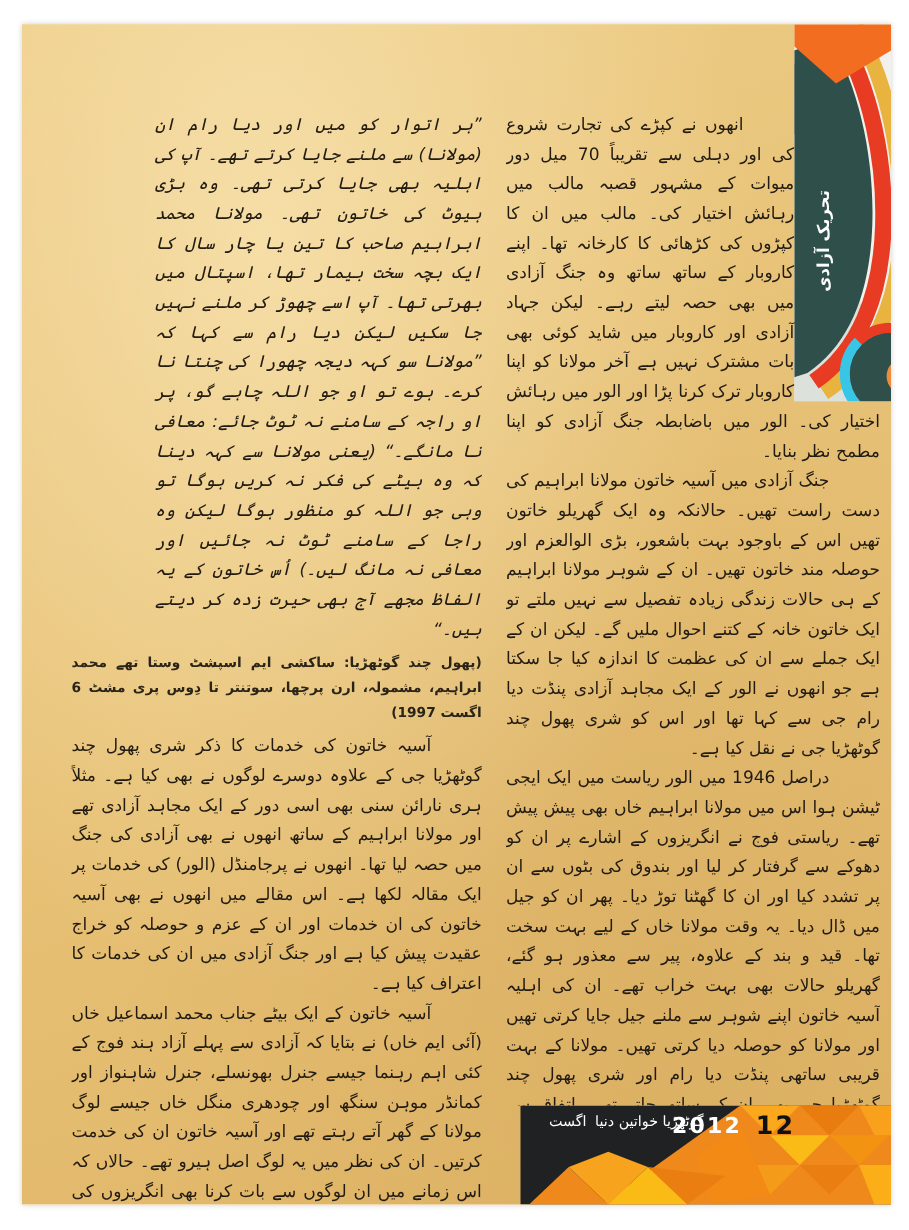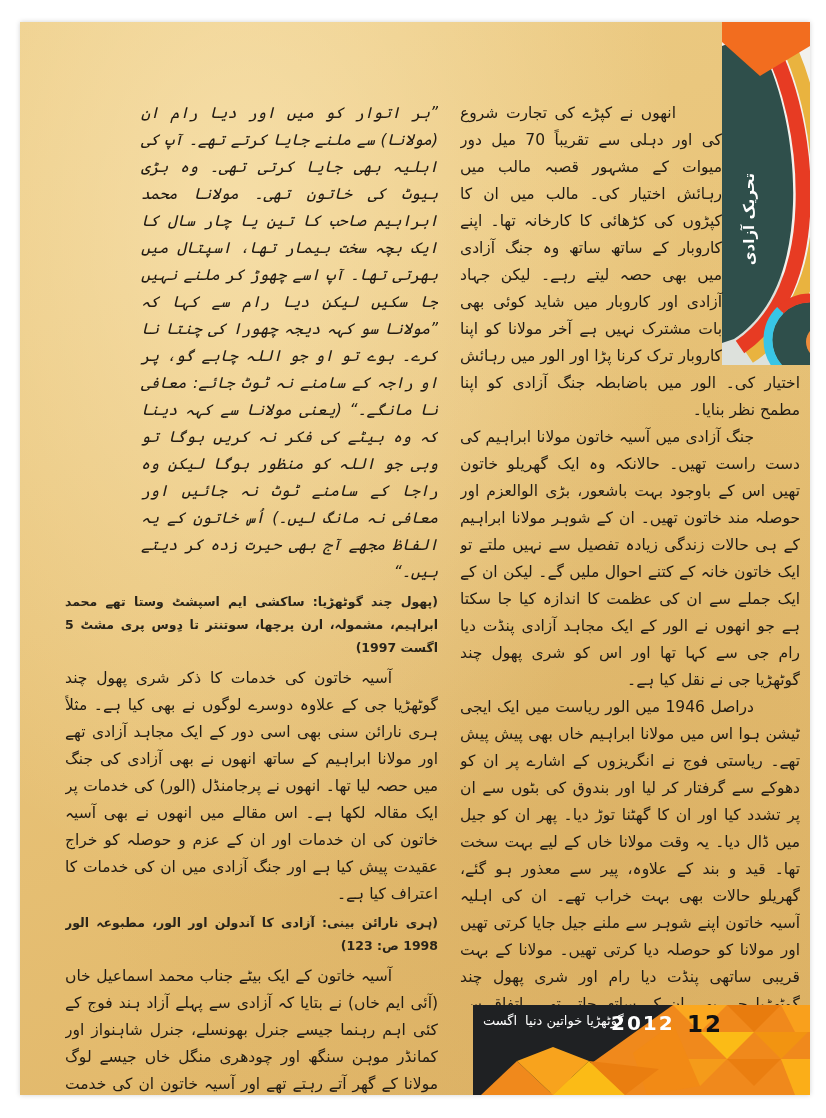--- a/index.html
+++ b/index.html
@@ -41,21 +41,21 @@
     transform:rotate(-90deg); transform-origin:0 0;
     color:#ffffff; font-size:15px; font-weight:700; letter-spacing:1px;
     text-align:center; direction:rtl; white-space:nowrap;
   }
   
   .footer {
     position:absolute; left:453px; top:983px; width:337px; height:90px;
   }
   .footer svg { position:absolute; left:0; top:0; }
   .footer .ftxt { position:absolute; top:8px; color:#ffffff; font-size:13px;
-    direction:rtl; white-space:nowrap; }
+    direction:rtl; white-space:nowrap;margin-left:16px; }
   .f-month { left:10px; }
   .f-mag   { left:52px; }
   .f-year  {
     position:absolute; left:138px; top:6px; color:#ffffff;
     font-size:20px; font-weight:700; letter-spacing:2px;
   }
   .f-page {
     position:absolute; left:214px; top:6px; color:#111111;
     font-size:23px; font-weight:700; letter-spacing:2px;
   }
@@ -89,23 +89,22 @@
       <div class="col col-right">
         <div class="banner-spacer"></div>
         <p class="para">انھوں نے کپڑے کی تجارت شروع کی اور دہلی سے تقریباً 70 میل دور میوات کے مشہور قصبہ مالب میں رہائش اختیار کی۔ مالب میں ان کا کپڑوں کی کڑھائی کا کارخانہ تھا۔ اپنے کاروبار کے ساتھ ساتھ وہ جنگ آزادی میں بھی حصہ لیتے رہے۔ لیکن جہاد آزادی اور کاروبار میں شاید کوئی بھی بات مشترک نہیں ہے آخر مولانا کو اپنا کاروبار ترک کرنا پڑا اور الور میں رہائش اختیار کی۔ الور میں باضابطہ جنگ آزادی کو اپنا مطمح نظر بنایا۔</p>
         <p class="para">جنگ آزادی میں آسیہ خاتون مولانا ابراہیم کی دست راست تھیں۔ حالانکہ وہ ایک گھریلو خاتون تھیں اس کے باوجود بہت باشعور، بڑی الوالعزم اور حوصلہ مند خاتون تھیں۔ ان کے شوہر مولانا ابراہیم کے ہی حالات زندگی زیادہ تفصیل سے نہیں ملتے تو ایک خاتون خانہ کے کتنے احوال ملیں گے۔ لیکن ان کے ایک جملے سے ان کی عظمت کا اندازہ کیا جا سکتا ہے جو انھوں نے الور کے ایک مجاہد آزادی پنڈت دیا رام جی سے کہا تھا اور اس کو شری پھول چند گوٹھڑیا جی نے نقل کیا ہے۔</p>
         <p class="para">دراصل 1946 میں الور ریاست میں ایک ایجی ٹیشن ہوا اس میں مولانا ابراہیم خاں بھی پیش پیش تھے۔ ریاستی فوج نے انگریزوں کے اشارے پر ان کو دھوکے سے گرفتار کر لیا اور بندوق کی بٹوں سے ان پر تشدد کیا اور ان کا گھٹنا توڑ دیا۔ پھر ان کو جیل میں ڈال دیا۔ یہ وقت مولانا خاں کے لیے بہت سخت تھا۔ قید و بند کے علاوہ، پیر سے معذور ہو گئے، گھریلو حالات بھی بہت خراب تھے۔ ان کی اہلیہ آسیہ خاتون اپنے شوہر سے ملنے جیل جایا کرتی تھیں اور مولانا کو حوصلہ دیا کرتی تھیں۔ مولانا کے بہت قریبی ساتھی پنڈت دیا رام اور شری پھول چند گوٹھڑیا جی بھی ان کے ساتھ جاتے تھے۔ اتفاق سے انہیں دنوں مولانا کا چار سالہ بیٹا بیمار ہو گیا۔ مرض زیادہ بڑھا تو بیٹے کو الور کے اسپتال میں داخل کرانا پڑا۔ آسیہ خاتون پر یہ وقت بہت مشکل تھا۔ بیٹے کو چھوڑ کر جا نہیں سکتی تھیں اور دوسری طرف یہ خطرہ بھی تھا کہ کہیں بیٹے کی بیماری سے پریشان ہو کر مولانا ابراہیم حوصلہ نہ ہار جائیں اور معافی مانگ کر جیل سے رہا ہونے کی کوشش نہ کرنے لگیں۔</p>
 
       </div>
 
       <div class="col col-left">
         <p class="quote">”ہر اتوار کو میں اور دیا رام ان (مولانا) سے ملنے جایا کرتے تھے۔ آپ کی اہلیہ بھی جایا کرتی تھی۔ وہ بڑی ہیوٹ کی خاتون تھی۔ مولانا محمد ابراہیم صاحب کا تین یا چار سال کا ایک بچہ سخت بیمار تھا، اسپتال میں بھرتی تھا۔ آپ اسے چھوڑ کر ملنے نہیں جا سکیں لیکن دیا رام سے کہا کہ ”مولانا سو کہہ دیجہ چھورا کی چنتا نا کرے۔ ہوے تو او جو اللہ چاہے گو، پر او راجہ کے سامنے نہ ٹوٹ جائے: معافی نا مانگے۔“ (یعنی مولانا سے کہہ دینا کہ وہ بیٹے کی فکر نہ کریں ہوگا تو وہی جو اللہ کو منظور ہوگا لیکن وہ راجا کے سامنے ٹوٹ نہ جائیں اور معافی نہ مانگ لیں۔) اُس خاتون کے یہ الفاظ مجھے آج بھی حیرت زدہ کر دیتے ہیں۔“</p>
-        <p class="citation">(پھول چند گوٹھڑیا: ساکشی ایم اسپشٹ وستا تھے محمد ابراہیم، مشمولہ، ارن پرچھا، سوتنتر تا دِوس پری مشٹ 5 اگست 1997)</p>
+        <p class="citation">(پھول چند گوٹھڑیا: ساکشی ایم اسپشٹ وستا تھے محمد ابراہیم، مشمولہ، ارن پرچھا، سوتنتر تا دِوس پری مشٹ 6 اگست 1997)</p>
         <p class="para">آسیہ خاتون کی خدمات کا ذکر شری پھول چند گوٹھڑیا جی کے علاوہ دوسرے لوگوں نے بھی کیا ہے۔ مثلاً ہری نارائن سنی بھی اسی دور کے ایک مجاہد آزادی تھے اور مولانا ابراہیم کے ساتھ انھوں نے بھی آزادی کی جنگ میں حصہ لیا تھا۔ انھوں نے پرجامنڈل (الور) کی خدمات پر ایک مقالہ لکھا ہے۔ اس مقالے میں انھوں نے بھی آسیہ خاتون کی ان خدمات اور ان کے عزم و حوصلہ کو خراج عقیدت پیش کیا ہے اور جنگ آزادی میں ان کی خدمات کا اعتراف کیا ہے۔</p>
-        <p class="citation">(ہری نارائن بینی: آزادی کا آندولن اور الور، مطبوعہ الور 1998 ص: 123)</p>
         <p class="para">آسیہ خاتون کے ایک بیٹے جناب محمد اسماعیل خاں (آئی ایم خاں) نے بتایا کہ آزادی سے پہلے آزاد ہند فوج کے کئی اہم رہنما جیسے جنرل بھونسلے، جنرل شاہنواز اور کمانڈر موہن سنگھ اور چودھری منگل خاں جیسے لوگ مولانا کے گھر آتے رہتے تھے اور آسیہ خاتون ان کی خدمت کرتیں۔ ان کی نظر میں یہ لوگ اصل ہیرو تھے۔ حالاں کہ اس زمانے میں ان لوگوں سے بات کرنا بھی انگریزوں کی نظر میں جرم تھا، لیکن انھوں نے کبھی اس کی پرواہ نہیں کی کہ ان کی خدمت کے نتائج تکلیف دہ ہو سکتے ہیں۔</p>
 
       </div>
 
     </div>
 
     <div class="footer">
       <svg width="337" height="90" viewBox="0 0 337 90" aria-hidden="true">
         <rect width="337" height="90" fill="#1f2123"></rect>
         <polygon points="200,0 337,0 337,90 74,90" fill="#f0891c"></polygon>

